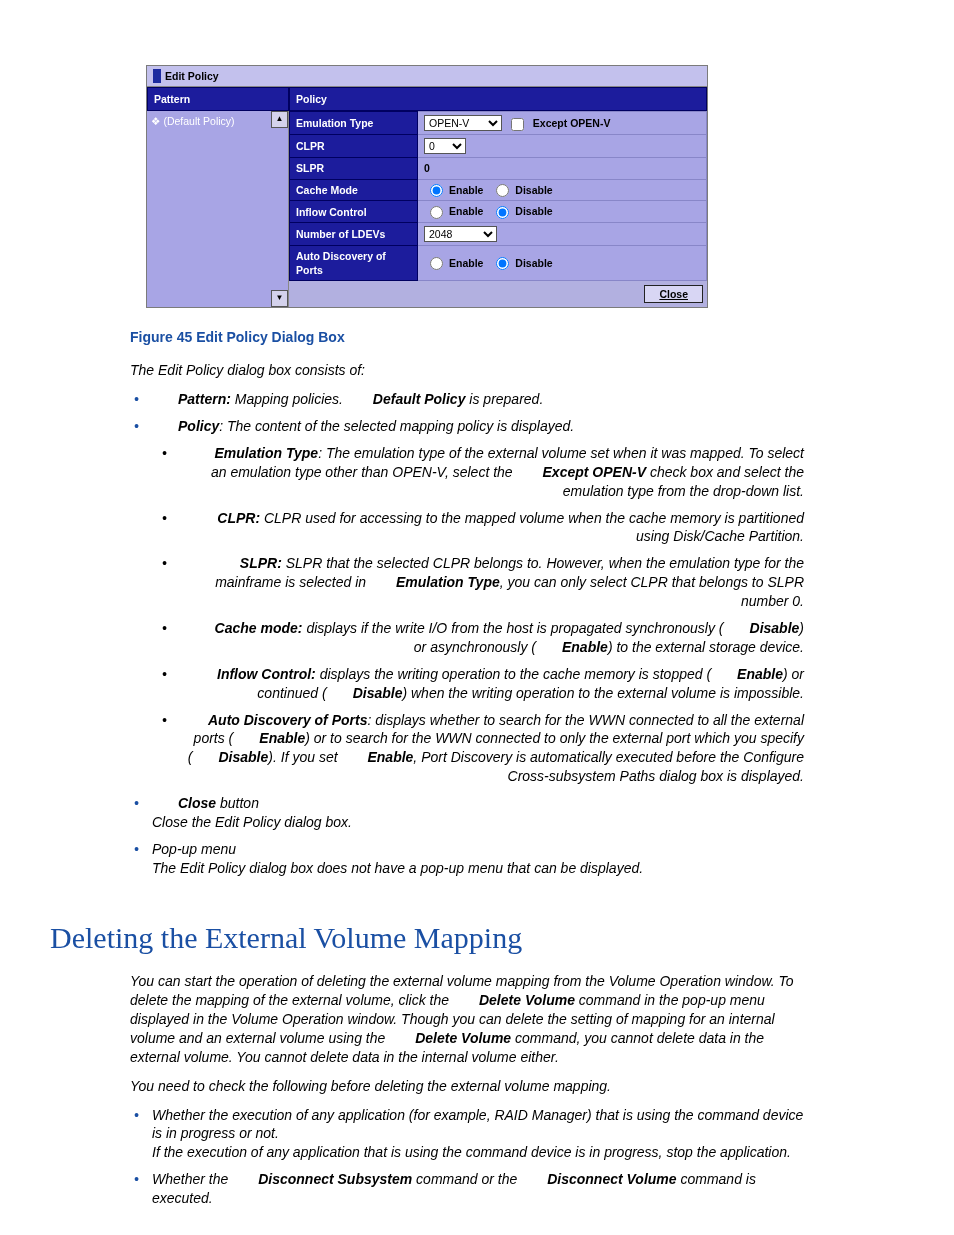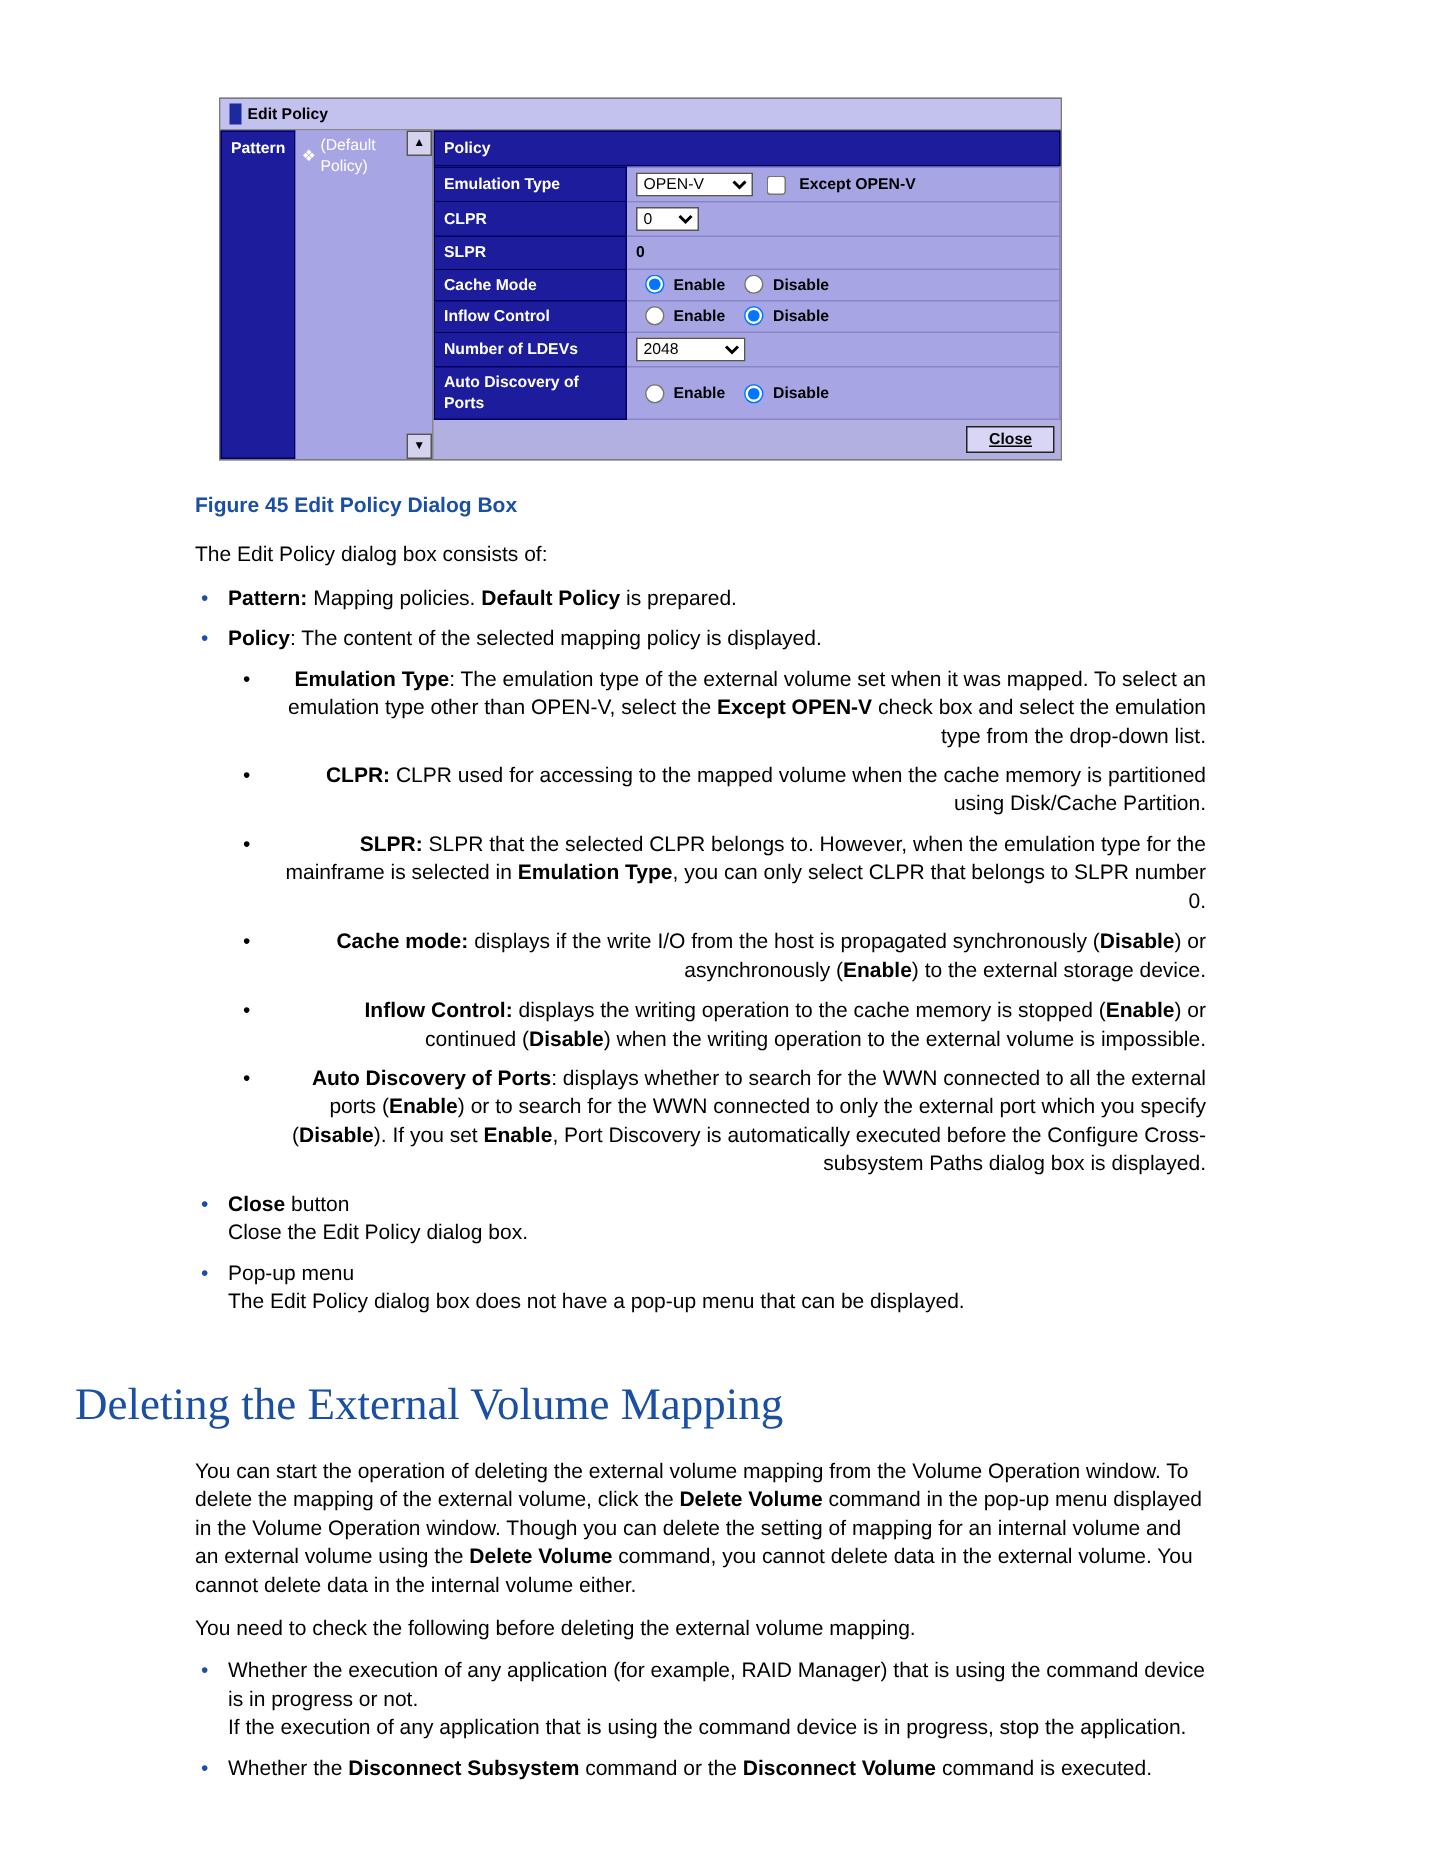--- a/index.html
+++ b/index.html
@@ -36,21 +36,21 @@
     display:inline-block;
     width:8px;height:14px;
     background:#1c2aa0;
   }
   .dialog-grid {
     display: flex;
   }
   .pattern-col {
     width: 142px;
     display:flex;
-    flex-direction:row;
+    flex-direction:column;
   }
   .policy-col {
     flex: 1;
   }
   .col-header {
     background: #1c1c9c;
     color: #fff;
     font-weight: bold;
     padding: 4px 6px;
     border: 1px solid #000060;
@@ -103,37 +103,37 @@
     background:#d8d6f4; border:1px solid #222; padding:2px 14px;
     font-weight:bold; font-size:10.5px;
     text-decoration:underline;
   }
 
   
   .caption{
     color:#1a4fa3; font-weight:bold; font-size:14px;
     margin: 12px 0 14px 80px;
   }
-  .body-text{ margin-left:80px; }
+  .body-text{ margin-left:80px;font-style:italic; }
   .body-text p{margin:10px 0;}
   ul.lvl1{ list-style:none; padding-left:0; margin:8px 0;}
   ul.lvl1 > li{ padding-left:22px; position:relative; margin:8px 0;}
   ul.lvl1 > li::before{
     content:"•"; color:#1a4fa3; position:absolute; left:4px; top:0;
   }
   ul.lvl2{ list-style:none; padding-left:0; margin:6px 0;}
   ul.lvl2 > li{ padding-left:28px; position:relative; margin:8px 0;text-align:right;}
   ul.lvl2 > li::before{
     content:"•"; color:#000; position:absolute; left:10px; top:0; font-size:14px;
   }
   h1.section{
     font-weight:normal; color:#1a4fa3; font-size:30px;
     margin:40px 0 14px 0; font-family: Liberation Serif, serif;
   }
-  b{font-weight:bold;}
+  b{font-weight:bold;margin-left:26px;}
 </style>
 </head>
 <body>
 
 <div class="dialog">
   <div class="dialog-title">
     <span>Edit Policy</span>
   </div>
   <div class="dialog-grid">
     <div class="pattern-col">

